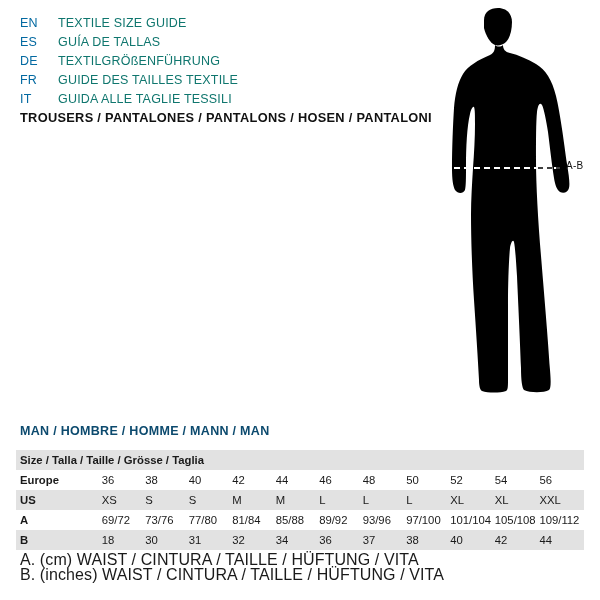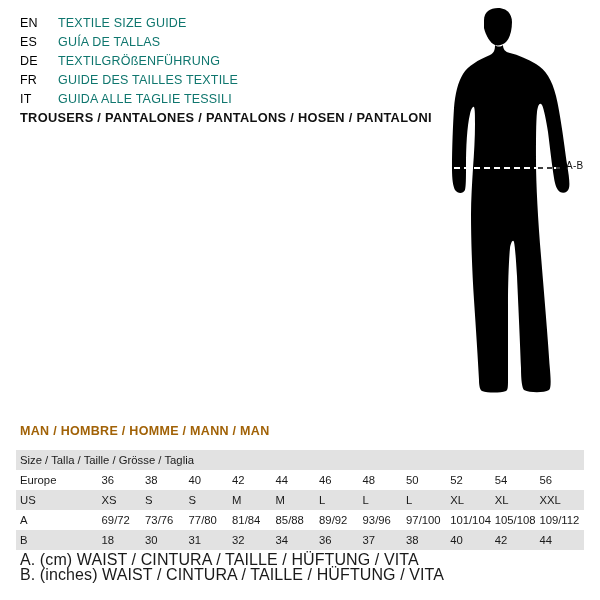--- a/index.html
+++ b/index.html
@@ -31,21 +31,21 @@
     display: flex;
     align-items: baseline;
     height: 19px;
     line-height: 19px;
     white-space: nowrap;
   }
   .lang-code {
     width: 38px;
     font-size: 12.5px;
     letter-spacing: 0.2px;
-    color: #000000;
+    color: #0369a1;
   }
   .lang-text {
     font-size: 12.5px;
     letter-spacing: 0.2px;
     color: #0f766e;
   }
 
   
   .garment-line {
     position: absolute;
@@ -81,21 +81,21 @@
 
   
   .table-title {
     position: absolute;
     left: 20px;
     top: 424px;
     font-size: 12.5px;
     font-weight: bold;
     letter-spacing: 0.3px;
     white-space: nowrap;
-    color: #a16207;
+    color: #0c4a6e;
   }
   table.size-table {
     position: absolute;
     left: 16px;
     top: 450px;
     width: 568px;
     border-collapse: collapse;
     font-size: 11.3px;
   }
   table.size-table td {
@@ -103,20 +103,21 @@
     height: 16px;
     color: #1a1a1a;
     white-space: nowrap;
   }
   table.size-table tr.shaded td {
     background: #e2e2e2;
   }
   table.size-table td.rowlabel {
     padding-left: 4px;
     width: 86px;
+    font-weight: bold;
   }
   table.size-table td.val {
     width: 45px;
     text-align: left;
     margin-top: 32px;
   }
 
   
   .notes {
     position: absolute;

